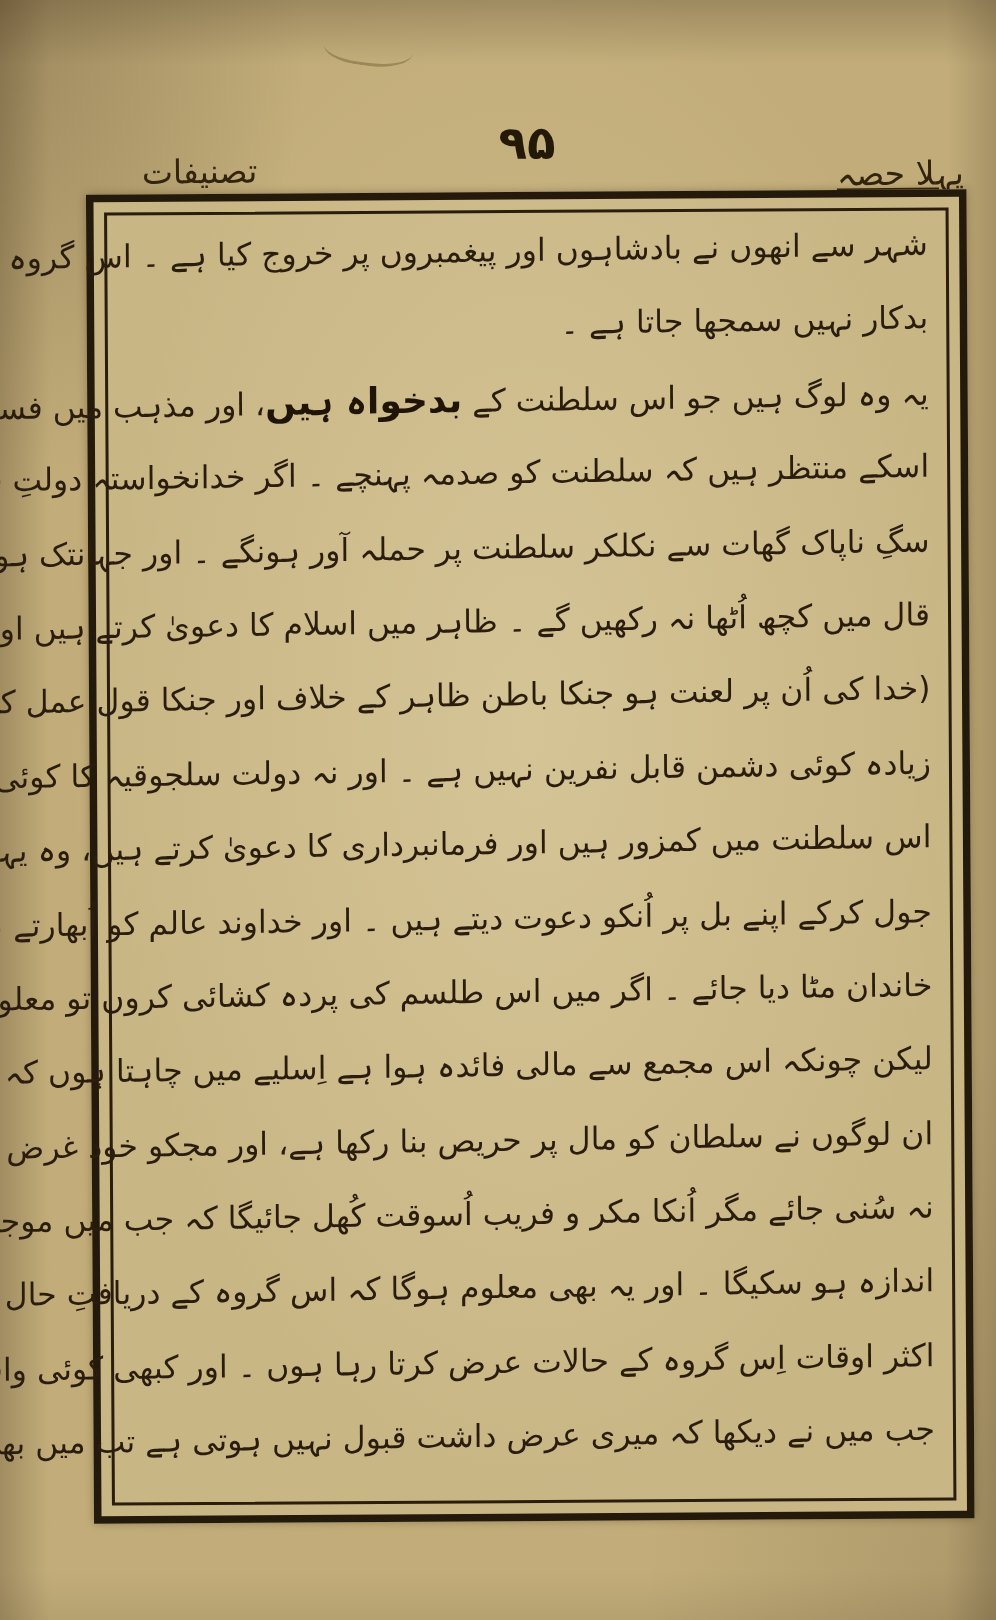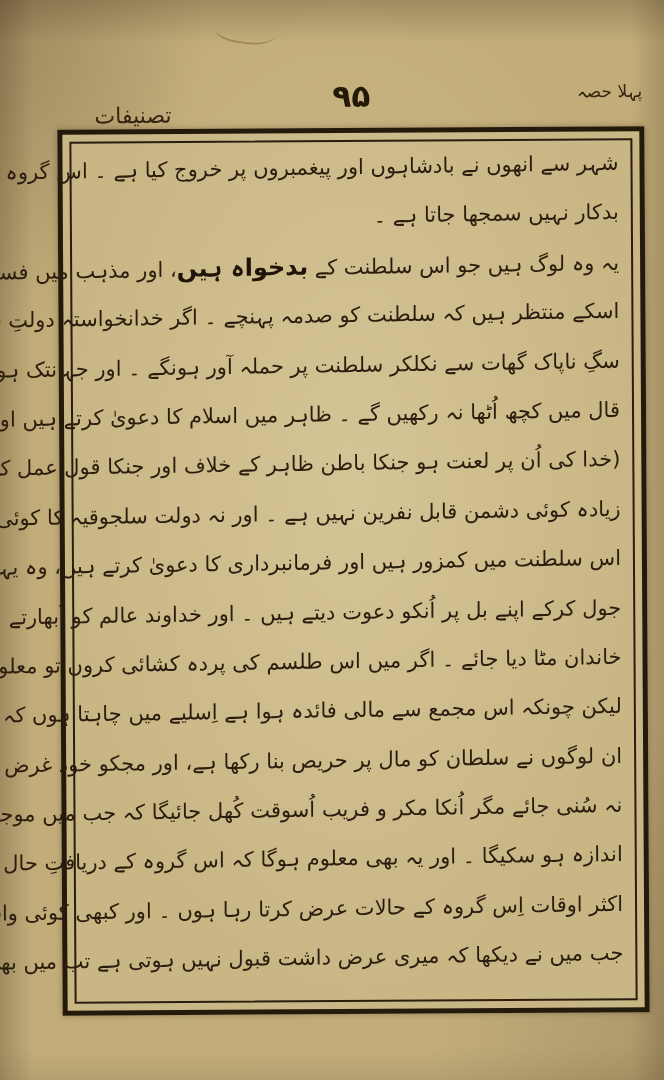--- a/index.html
+++ b/index.html
@@ -17,22 +17,22 @@
     color:#2b1e10;
   }
   
   .crease {
     position:absolute; left:216px; top:18px; width:60px; height:26px;
     border:none; border-bottom:2px solid rgba(110,88,50,0.45);
     border-radius:0 0 50% 40%; transform:rotate(8deg);
   }
   .running-head { position:absolute; top:0; left:0; width:100%; height:130px; transform:rotate(-0.6deg); }
   .head-right {
-    position:absolute; top:84px; right:22px;
-    font-size:17px; color:#33240f; letter-spacing:0.5px;
+    position:absolute; top:106px; right:22px;
+    font-size:22px; color:#33240f; letter-spacing:0.5px;text-decoration:underline;
   }
   .head-left {
     position:absolute; top:101px; left:94px;
     font-size:22px; color:#33240f;
   }
   .page-num {
     position:absolute; top:78px; left:296px; width:110px;
     text-align:center; font-size:31px; font-weight:bold; color:#241806;
   }
   .frame-outer {

